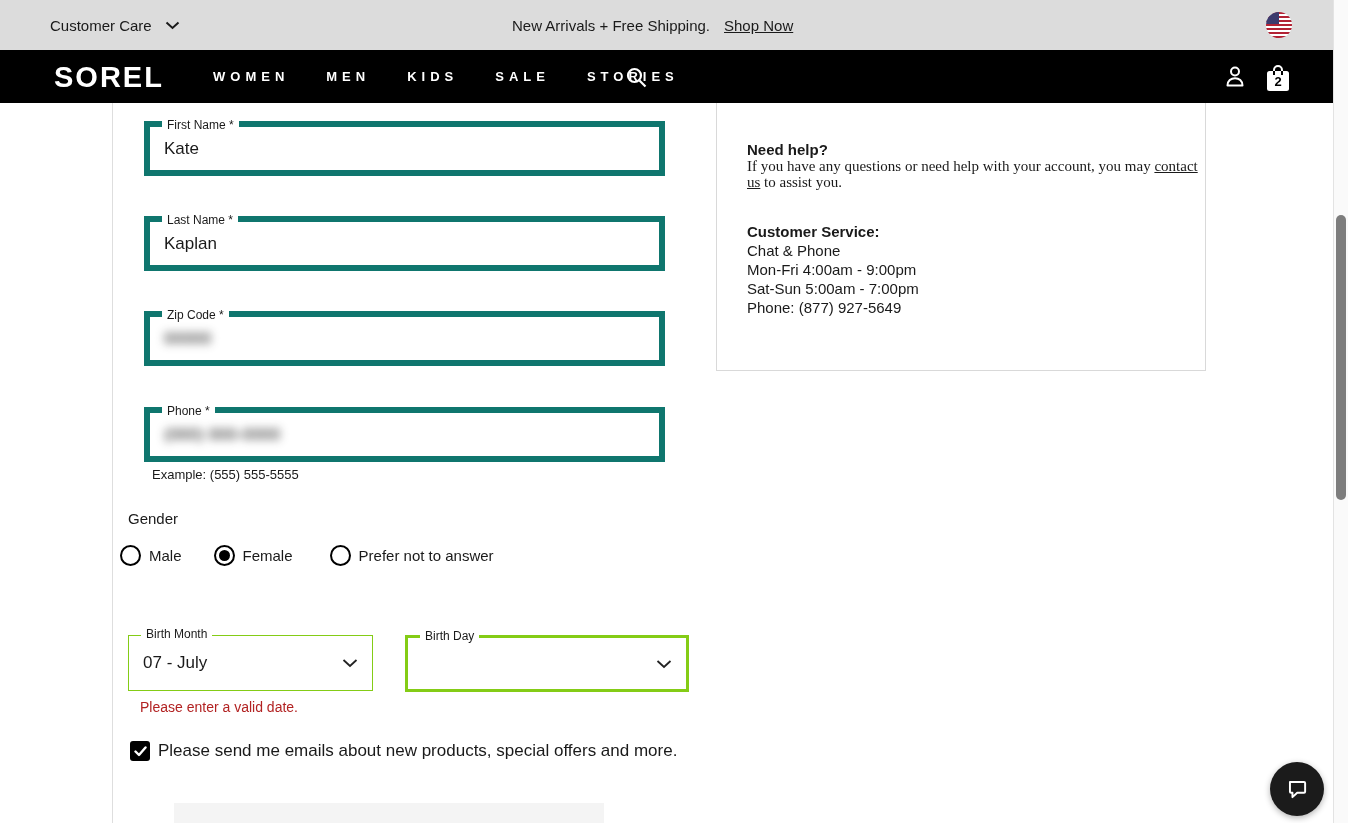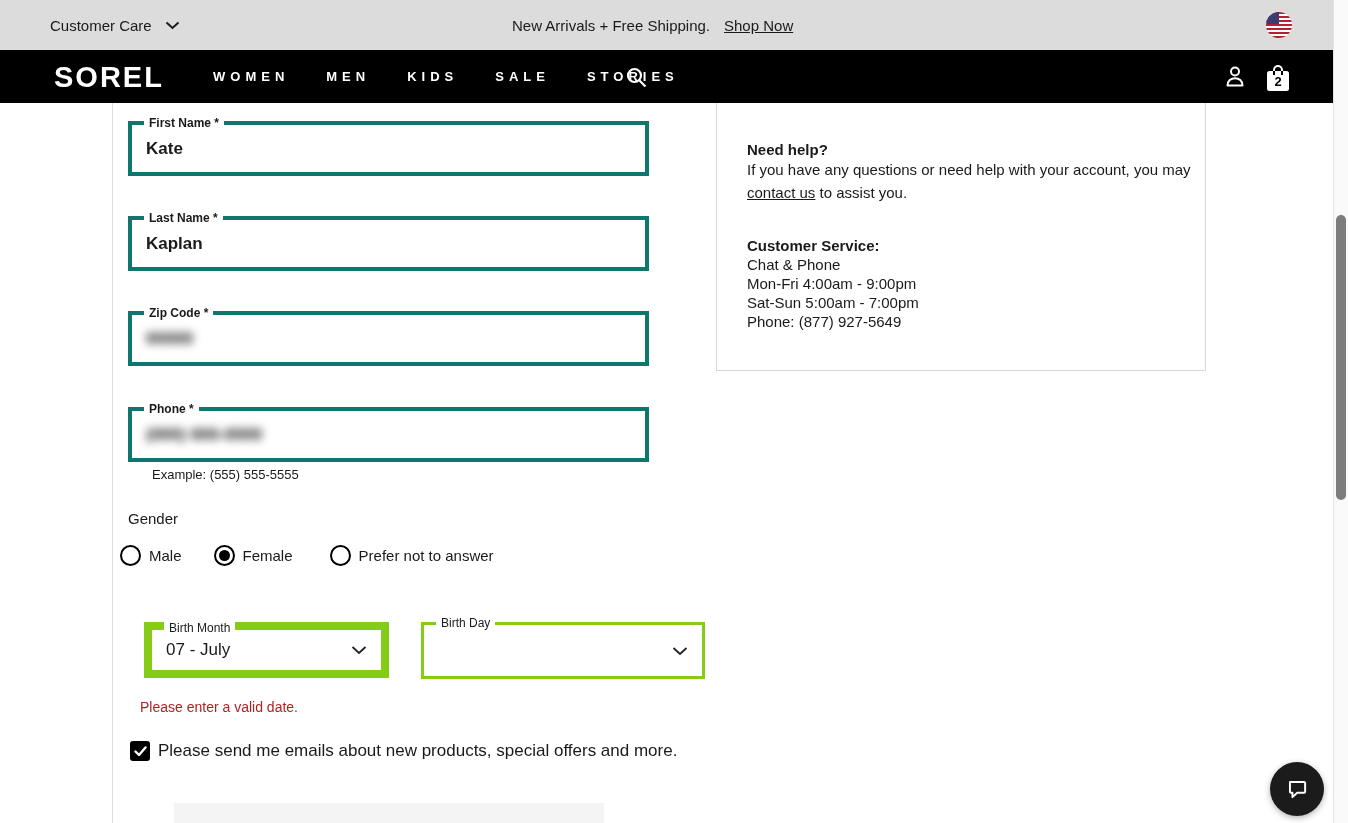--- a/index.html
+++ b/index.html
@@ -28,39 +28,39 @@
   .search-btn { position:absolute; left:625px; top:16px; cursor:pointer; }
   .account-btn { position:absolute; left:1223px; top:15px; cursor:pointer; }
   .bag-btn { position:absolute; left:1264px; top:13px; cursor:pointer; }
   .bag-count { position:absolute; left:0; top:0; width:28px; height:30px; display:flex;
     align-items:center; justify-content:center; padding-top:6px; font-size:13px; font-weight:700; color:#000; }
 
   
   .content-divider { position:absolute; left:112px; top:103px; width:1px; height:720px; background:#dedede; }
 
   
-  .field { position:absolute; left:128px; width:521px; height:55px; border:4px solid #0f766e; background:#fff;font-weight:bold; }
+  .field { position:absolute; left:144px; width:521px; height:55px; border:6px solid #0f766e; background:#fff; }
   .field .flabel { position:absolute; top:-9px; left:12px; background:#fff; padding:0 5px;
     font-size:12px; color:#1a1a1a; }
   .field .fvalue { position:absolute; left:14px; top:0; height:100%; display:flex; align-items:center;
     font-size:17px; color:#1a1a1a; }
   .blurred { filter:blur(4px); color:#4a4a4a; }
   .helper { position:absolute; left:140px; top:467px; font-size:13px; color:#1a1a1a;margin-left:12px; }
 
   .gender-label { position:absolute; left:128px; top:510px; font-size:15px; }
   .radio-row { position:absolute; left:120px; top:545px; display:flex; align-items:center; }
   .radio-opt { display:flex; align-items:center; cursor:pointer; }
   .radio-circle { width:21px; height:21px; border:2px solid #000; border-radius:50%; position:relative;
     flex:0 0 auto; }
   .radio-circle.checked::after { content:""; position:absolute; left:3px; top:3px; width:11px; height:11px;
     background:#000; border-radius:50%; }
   .radio-opt span.rlabel { font-size:15px; margin-left:8px; }
   .radio-opt.o1 { margin-right:32px; } .radio-opt.o2 { margin-right:37px;justify-content:flex-end; }
 
-  .select { position:absolute; top:622px; height:56px; border:8px solid #84cc16; background:#fff; cursor:pointer;margin-left:16px; }
+  .select { position:absolute; top:635px; height:56px; border:1px solid #84cc16; background:#fff; cursor:pointer; }
   .select.bm { left:128px; width:245px; }
   .select.bd { left:405px; width:284px; border-width:3px; height:57px; }
   .select .flabel { position:absolute; top:-9px; left:12px; background:#fff; padding:0 5px; font-size:12px; }
   .select .svalue { position:absolute; left:14px; top:0; height:100%; display:flex; align-items:center; font-size:17px; }
   .select .chev { position:absolute; right:14px; top:50%; margin-top:-4px; }
 
   .error-msg { position:absolute; left:140px; top:699px; font-size:14px; color:#b22222; }
 
   .newsletter { position:absolute; left:130px; top:741px; display:flex; align-items:center; cursor:pointer; }
   .checkbox { width:20px; height:20px; background:#000; border-radius:3px; display:flex;
@@ -68,21 +68,21 @@
   .newsletter span.cblabel { font-size:17px; margin-left:8px; }
 
   .submit-btn { position:absolute; left:174px; top:803px; width:430px; height:45px; background:#f4f4f4;
     border:none; color:#6f6f6f; font-family:"Liberation Sans",sans-serif; font-size:13px; font-weight:700;
     letter-spacing:4px; padding-top:15px; text-align:center; cursor:pointer; }
 
   
   .help-panel { position:absolute; left:716px; top:103px; width:490px; height:268px; background:#fff;
     border:1px solid #d9d9d9; border-top:none; padding:38px 20px 0 30px; }
   .help-panel h3 { font-size:15px; font-weight:700; margin-bottom:0; }
-  .help-panel p { font-size:15px; line-height:23px; width:452px; }
+  .help-panel p { font-size:15px; line-height:16px; width:452px;font-family:Liberation Serif, serif; }
   .help-panel p a { color:#1a1a1a; text-decoration:underline; cursor:pointer; }
   .cs-block { margin-top:32px; font-size:15px; line-height:19px; }
   .cs-block .cs-title { font-weight:700; }
 
   
   .chat-btn { position:absolute; left:1270px; top:762px; width:54px; height:54px; border-radius:50%;
     background:#1b1b1b; display:flex; align-items:center; justify-content:center; cursor:pointer;
     box-shadow:0 2px 6px rgba(0,0,0,0.3); }
 
   

